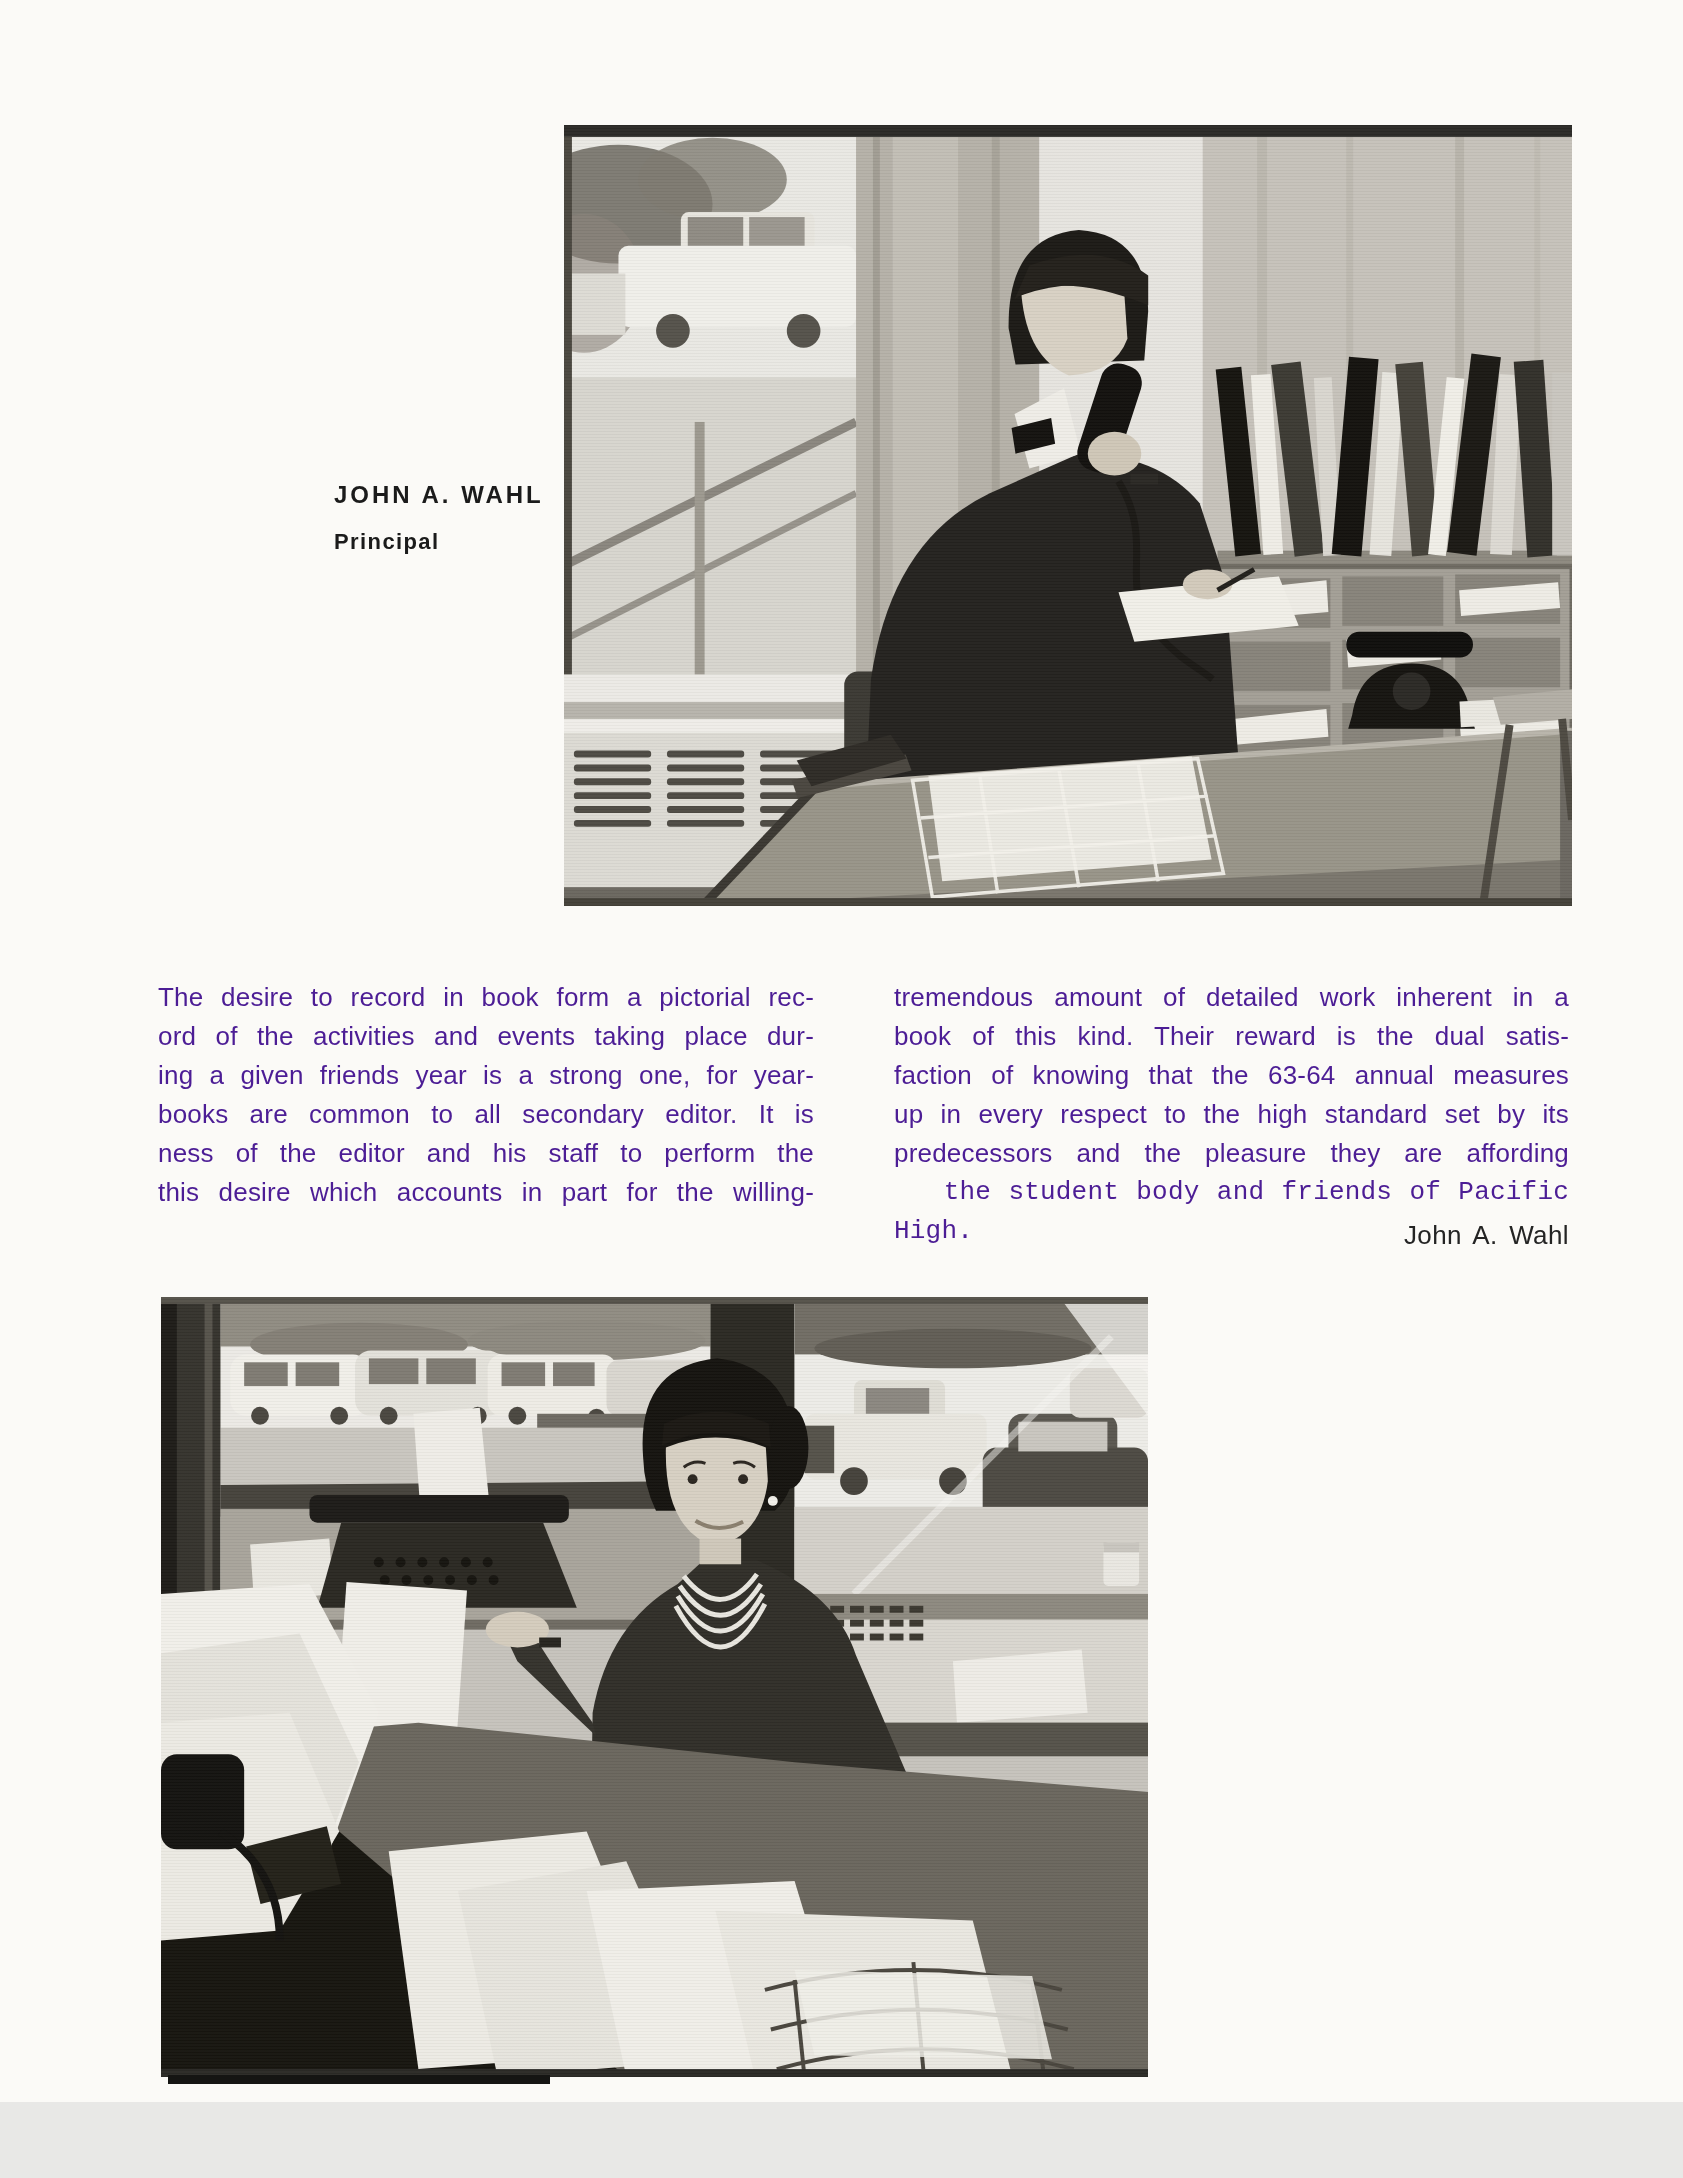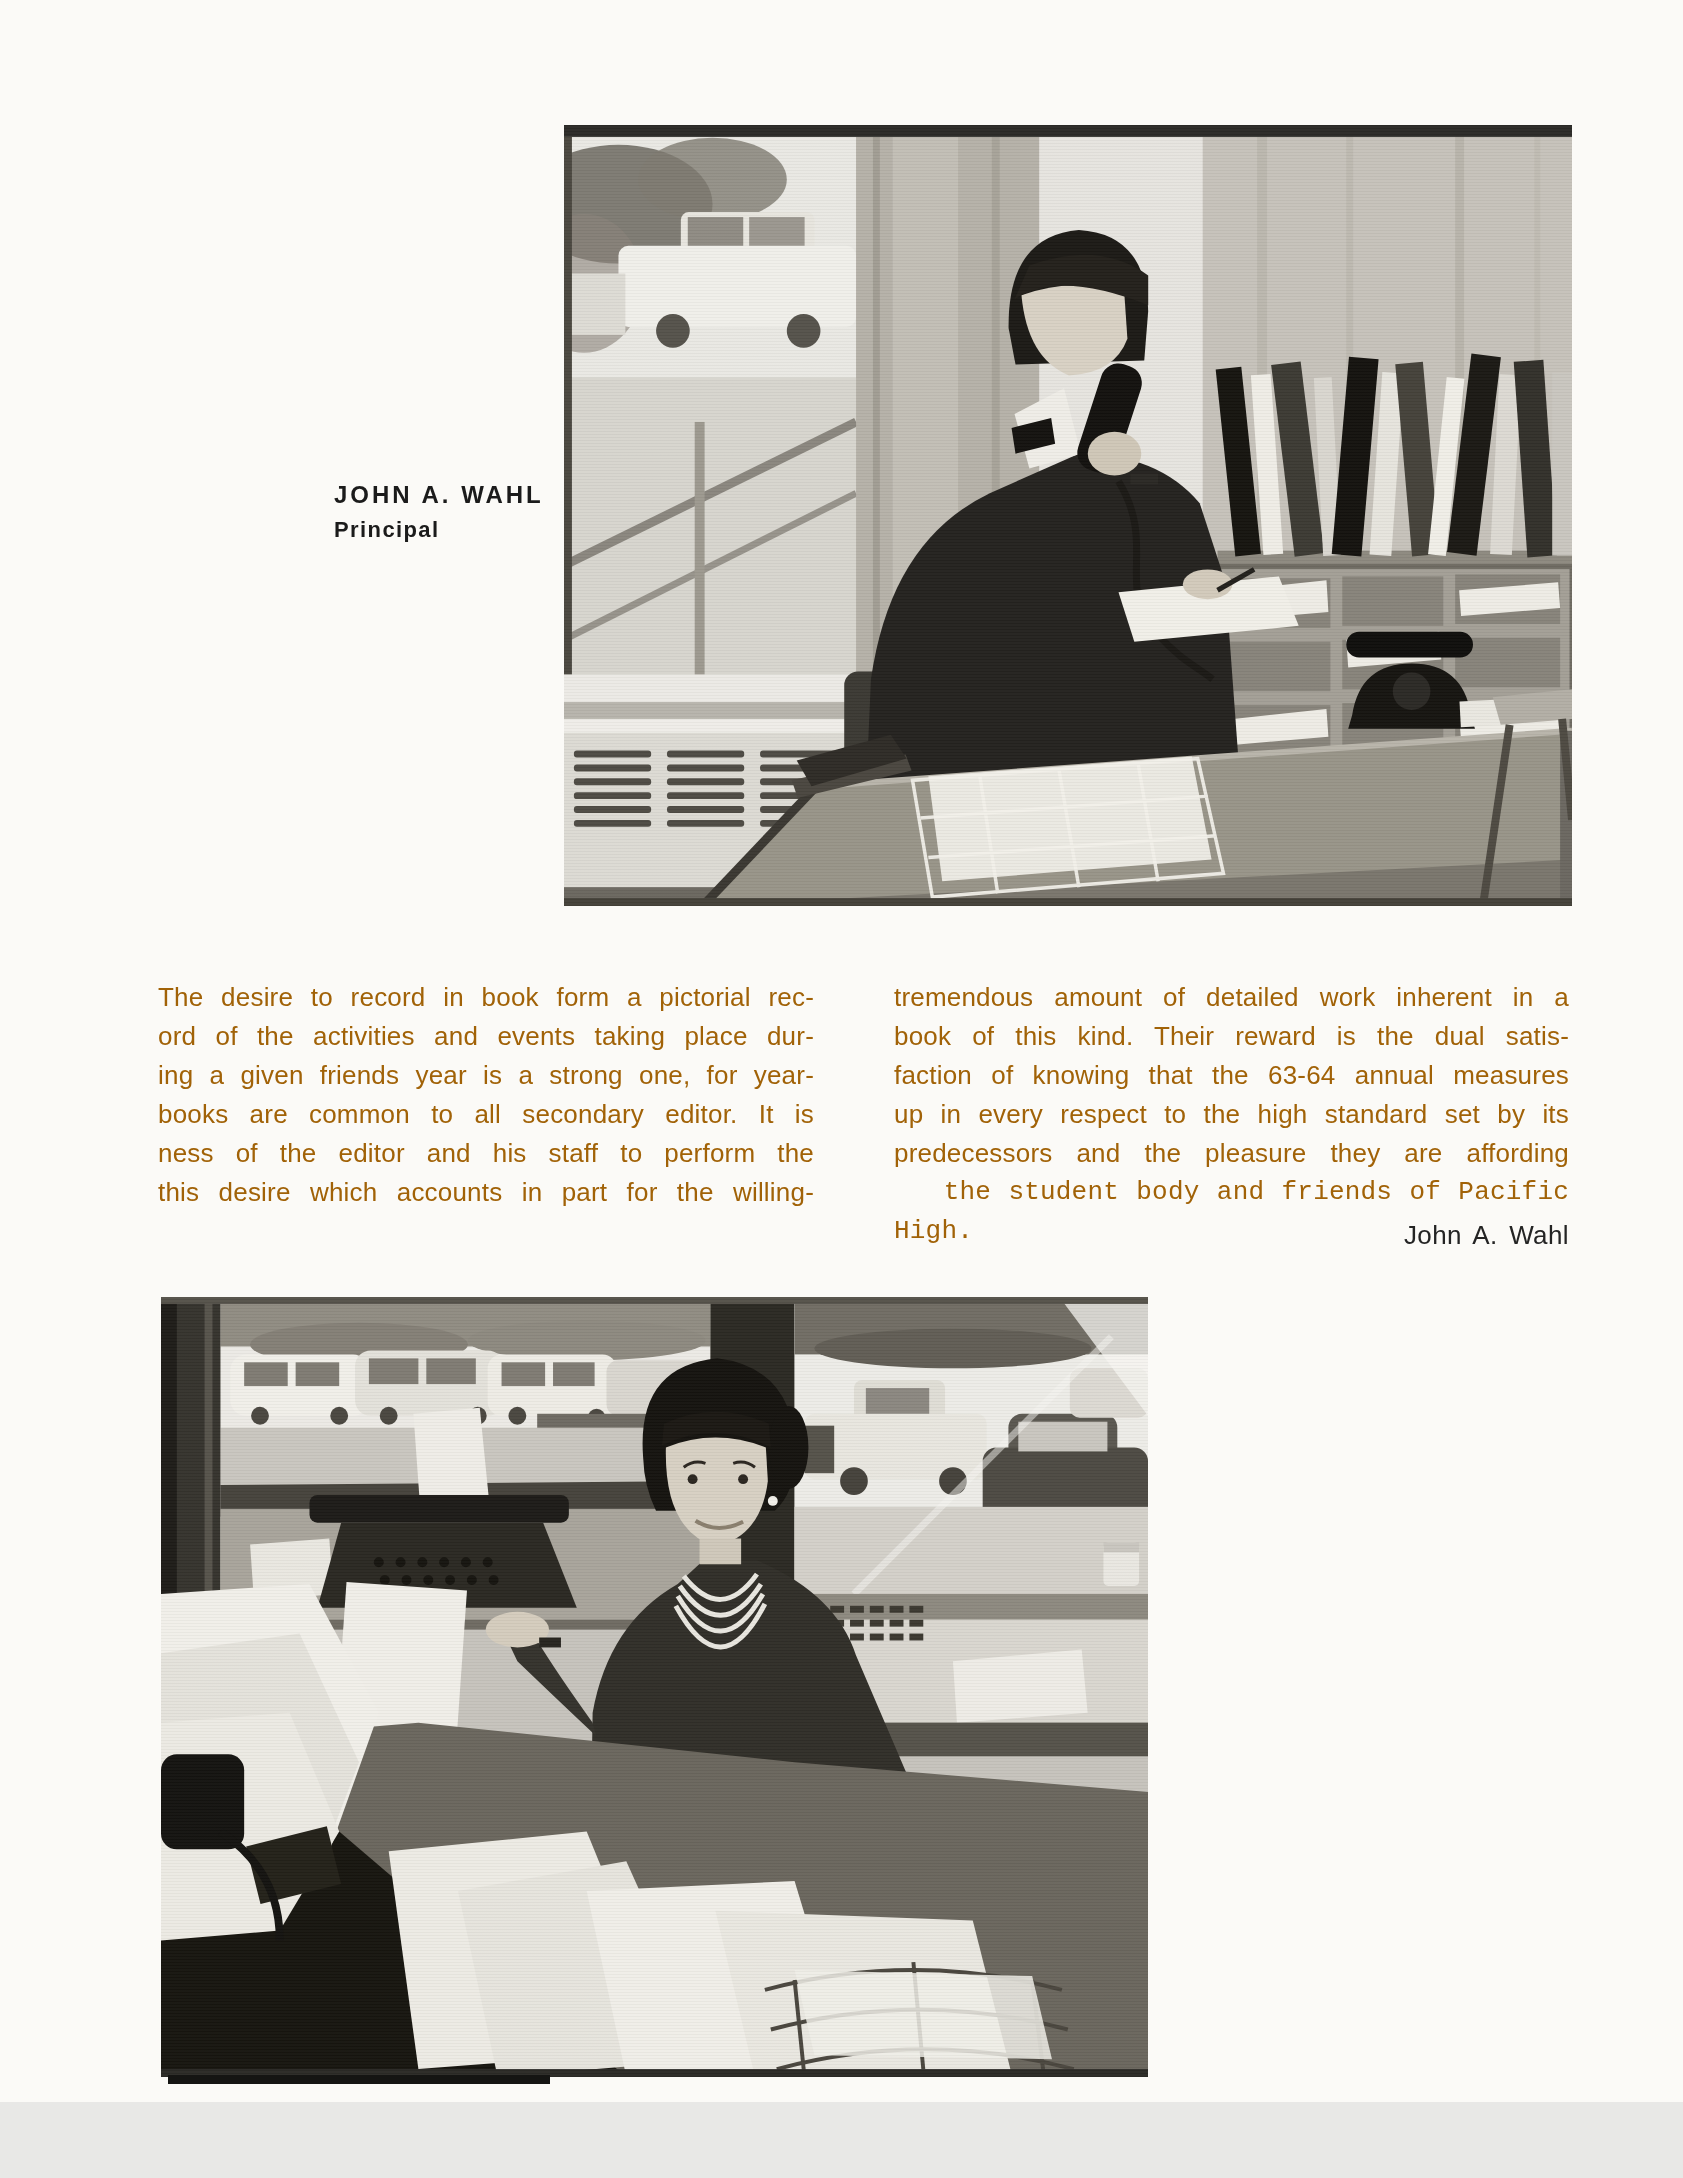--- a/index.html
+++ b/index.html
@@ -16,32 +16,32 @@
     content:""; position:absolute; inset:0; pointer-events:none;
     background:repeating-linear-gradient(0deg, rgba(0,0,0,.035) 0 1px, rgba(255,255,255,.025) 1px 3px);
   }
   .photo1{left:564px; top:125px; width:1008px; height:781px;}
   .photo2{left:161px; top:1297px; width:987px; height:780px;}
   
   .scan-strip{position:absolute; left:168px; top:2075px; width:382px; height:9px; background:#151513;}
   
   .caption{position:absolute; white-space:nowrap; color:#1b1b1b;}
   .caption .cap-name{font-size:24px; font-weight:700; letter-spacing:3px; line-height:32px;}
-  .caption .cap-title{font-size:22px; font-weight:700; letter-spacing:1.4px; line-height:30px; margin-top:4px;}
+  .caption .cap-title{font-size:22px; font-weight:700; letter-spacing:1.4px; line-height:30px; margin-top:16px;}
   .caption1{left:334px; top:479px;}
   .caption2{left:1191px; top:1667px;}
   
   .col{position:absolute; top:978px;}
   .col-left{left:158px; width:656px;}
   .col-right{left:894px; width:675px;}
   .bodyline{
     height:39px; line-height:39px; font-size:26px;
     letter-spacing:0.2px; word-spacing:1.5px;
     text-align:justify; text-align-last:justify; text-justify:inter-word;
-    white-space:normal; overflow:visible; color:#a16207;
+    white-space:normal; overflow:visible; color:#4c1d95;
   }
   .bodyline.no-just{text-align:right; text-align-last:left;font-family:Liberation Mono, monospace;}
   .attribution{
     position:absolute; left:894px; top:1220px; width:675px;
     font-size:26px; text-align:right; letter-spacing:0.4px; word-spacing:4px; color:#242424;
   }
   
   .page-number{position:absolute; left:1525px; top:2125px; width:75px; text-align:right; font-size:32px; color:#3a3a3a;}
 </style>
 </head>

